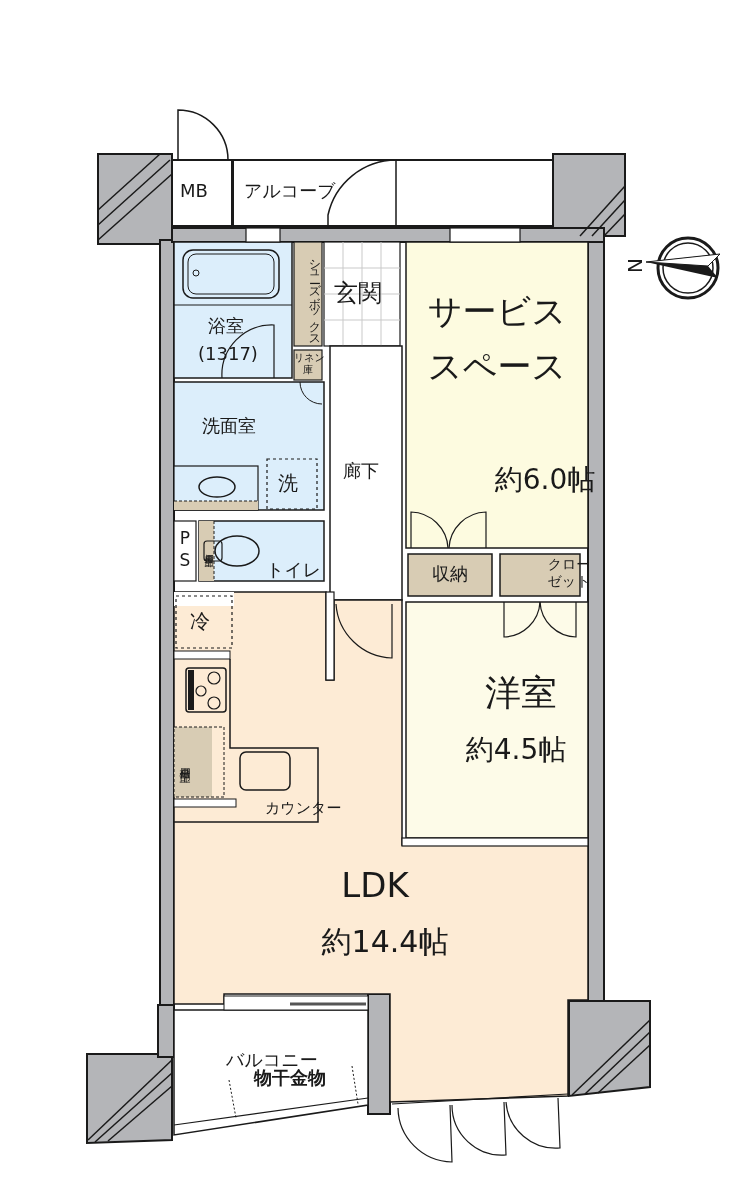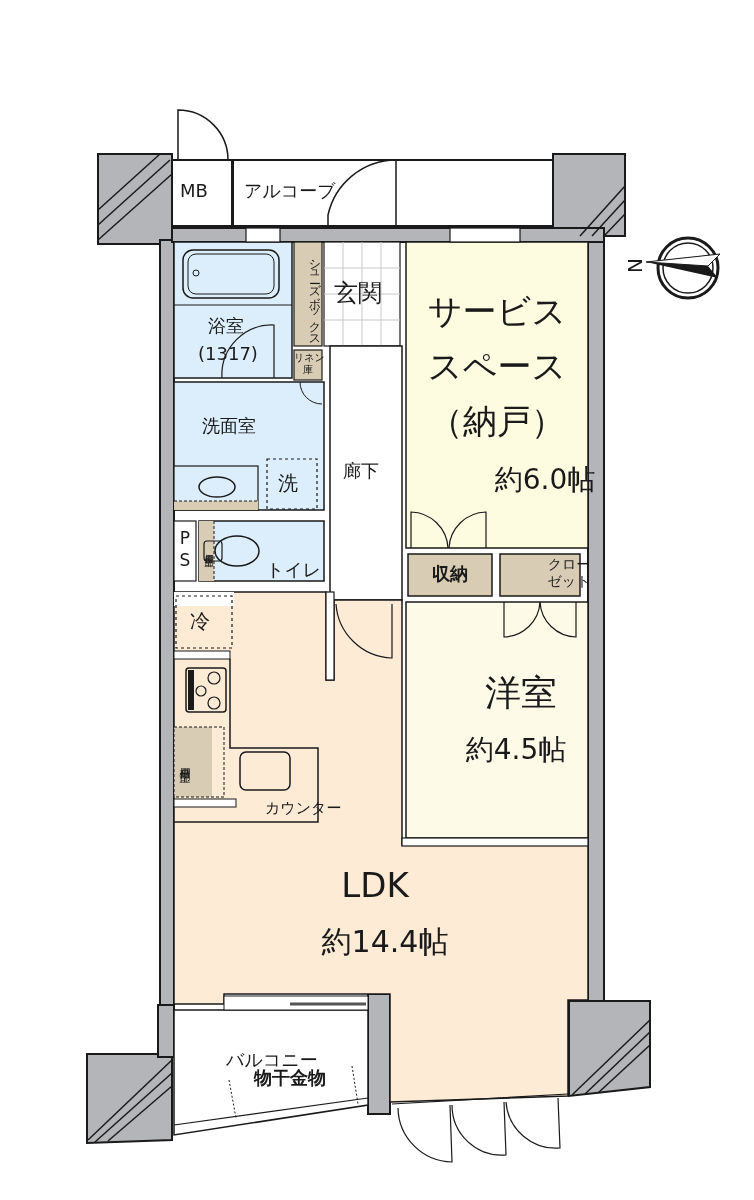--- a/index.html
+++ b/index.html
@@ -179,25 +179,24 @@
 <div class="lbl lbl-sm" style="left:278px;top:472px;font-size:20px;">洗</div>
 <div class="lbl lbl-sm" style="left:343px;top:461px;">廊下</div>
 
 <div class="lbl lbl-sm" style="left:174px;top:527px;width:22px;line-height:22px;font-size:17px;"><span>P</span><br><span>S</span></div>
 <div class="lbl vert" style="left:199px;top:523px;width:15px;height:56px;font-size:9px;">上部吊戸棚</div>
 <div class="lbl lbl-sm" style="left:266px;top:540px;margin-top:20px;">トイレ</div>
 
 <div class="lbl" style="left:406px;top:284px;width:182px;font-size:34px;line-height:55px;">
   <div>サービス</div>
   <div>スペース</div>
-  <div>（納戸）</div>
 </div>
 <div class="lbl" style="left:406px;top:464px;width:182px;font-size:28px;margin-left:48px;">約6.0帖</div>
 
-<div class="lbl lbl-sm" style="left:408px;top:564px;width:84px;font-weight:bold;">収納</div>
+<div class="lbl lbl-sm" style="left:408px;top:564px;width:84px;">収納</div>
 <div class="lbl lbl-xs" style="left:500px;top:556px;width:80px;line-height:17px;"><span>クロー</span><br><span>ゼット</span></div>
 
 <div class="lbl lbl-sm" style="left:190px;top:610px;font-size:20px;">冷</div>
 <div class="lbl vert" style="left:176px;top:730px;width:14px;height:66px;font-size:11px;">上部吊戸棚</div>
 <div class="lbl lbl-xs" style="left:236px;top:800px;font-size:15px;">カウンター</div>
 
 <div class="lbl" style="left:406px;top:672px;width:182px;font-size:36px;padding-left:24px;">洋室</div>
 <div class="lbl" style="left:406px;top:734px;width:220px;font-size:28px;">約4.5帖</div>
 
 <div class="lbl" style="left:300px;top:866px;width:150px;font-size:34px;">LDK</div>

